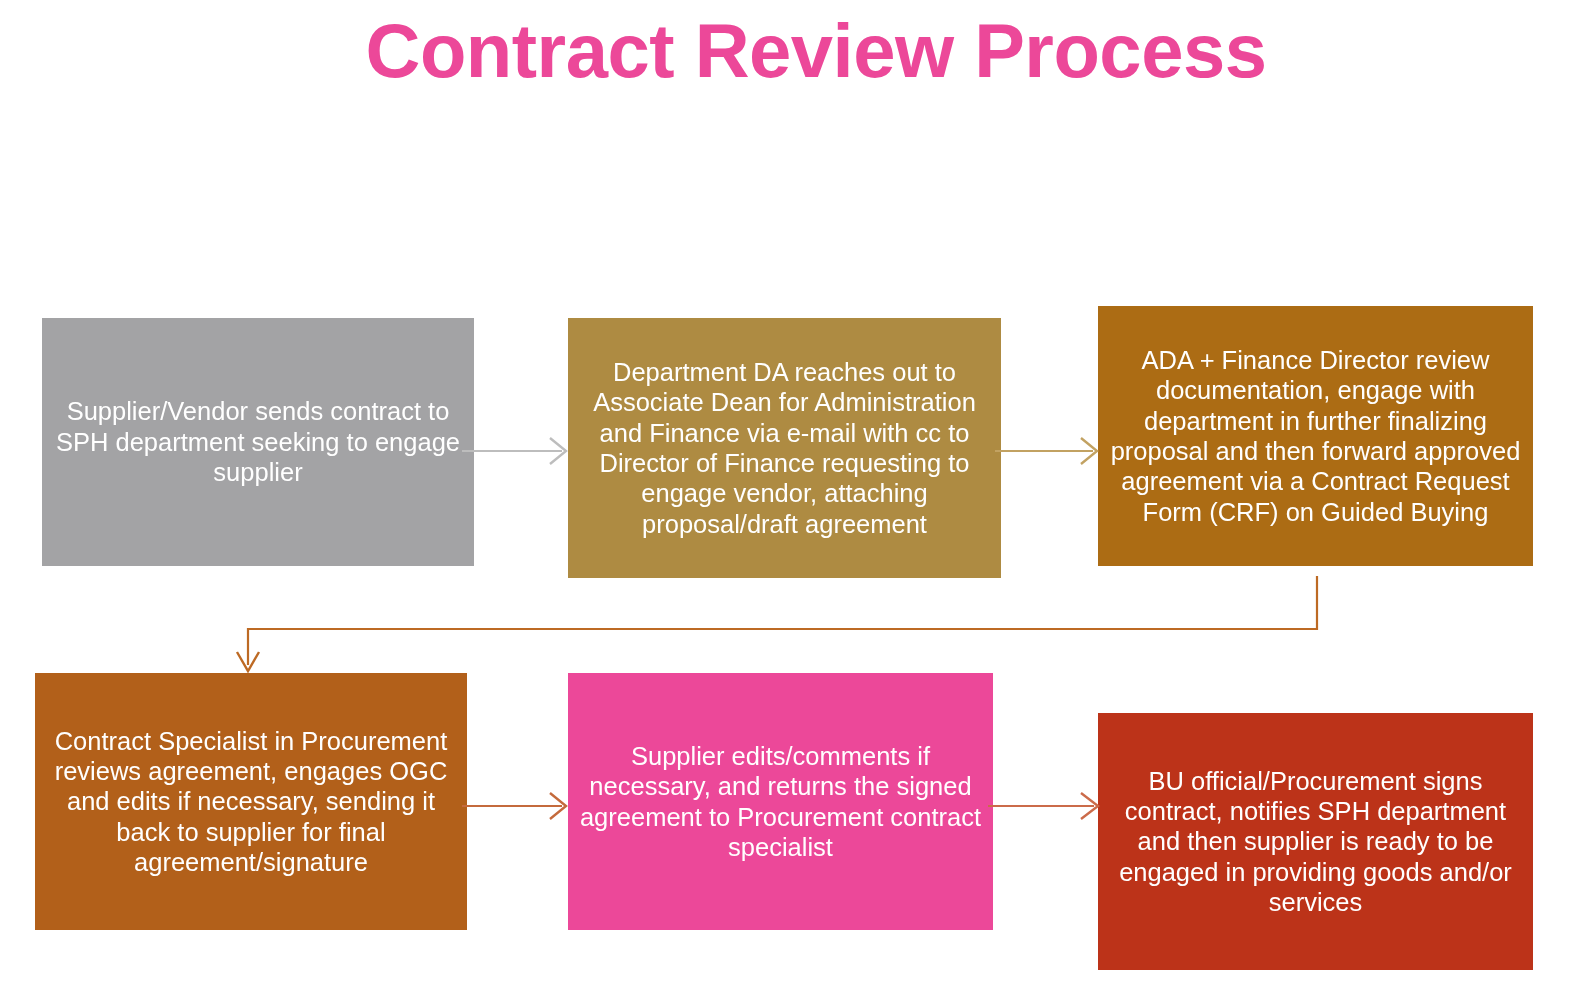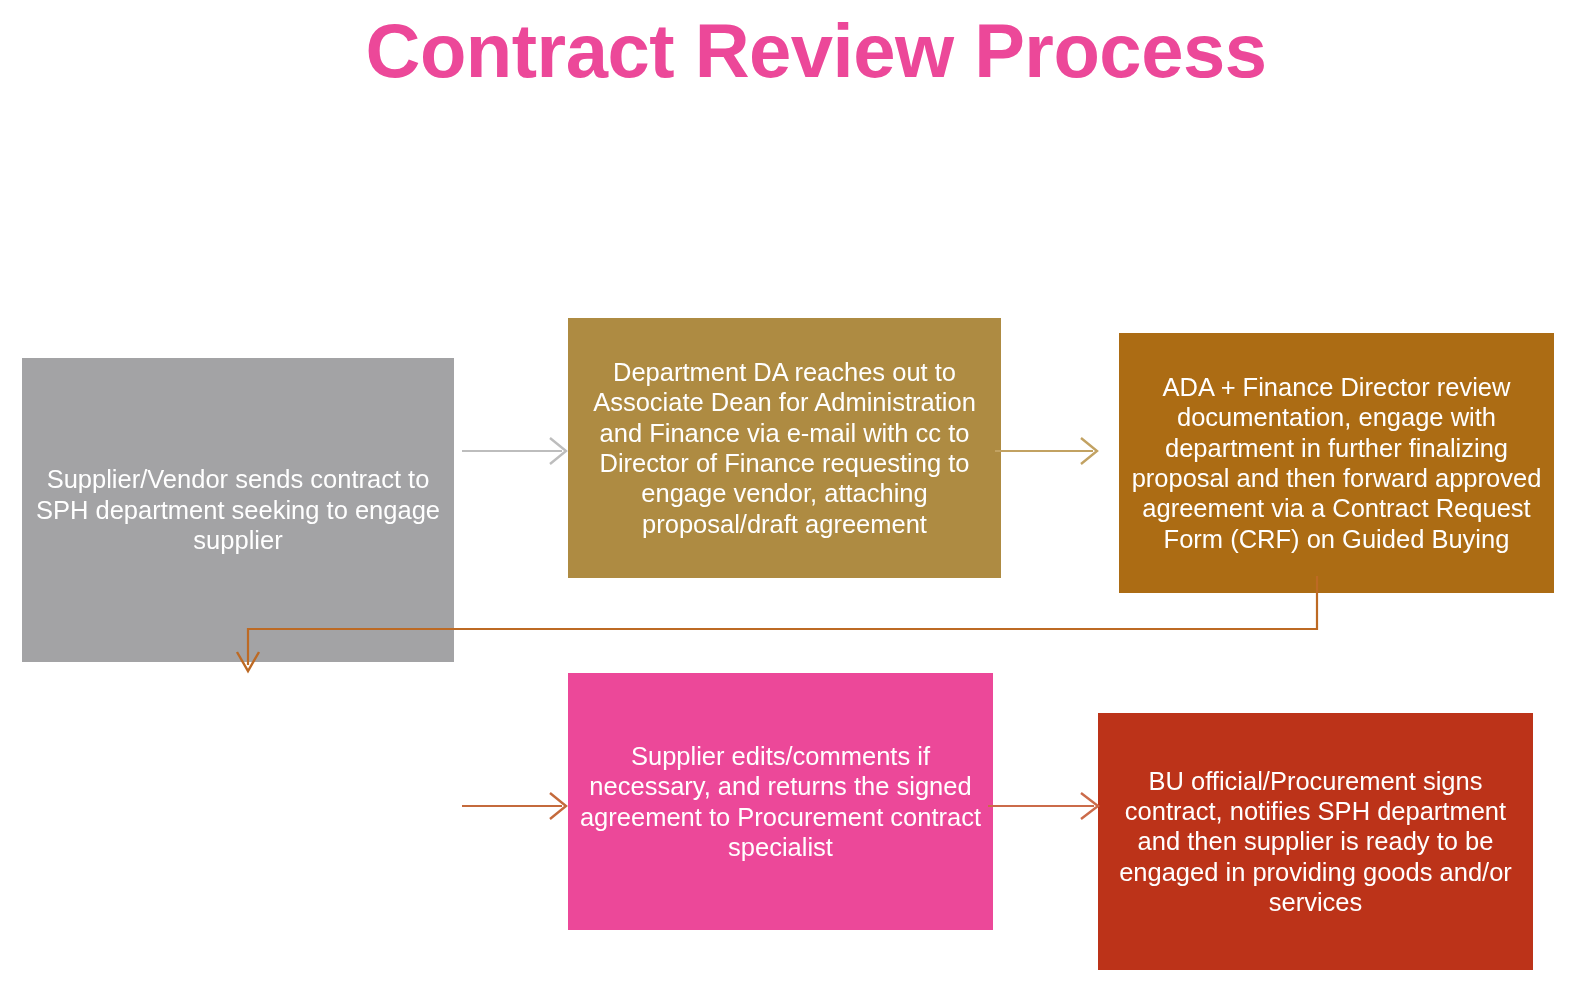--- a/index.html
+++ b/index.html
@@ -46,23 +46,23 @@
   .node-label {
     color: #ffffff;
     font-size: 25.5px;
     line-height: 1.19;
     text-align: center;
     font-weight: 400;
     width: 100%;
     white-space: pre-line;
   }
 
-  #node-1 { left: 22px;   top: 318px; width: 432px; height: 304px; margin-top: 40px; }
+  #node-1 { left: 42px;   top: 318px; width: 432px; height: 248px; }
   #node-2 { left: 568px;  top: 318px; width: 433px; height: 260px; }
-  #node-3 { left: 1098px; top: 333px; width: 435px; height: 260px; margin-left: 21px; }
+  #node-3 { left: 1098px; top: 306px; width: 435px; height: 260px; }
   #node-4 { left: 35px;   top: 673px; width: 432px; height: 257px; }
   #node-5 { left: 568px;  top: 673px; width: 425px; height: 257px; }
   #node-6 { left: 1098px; top: 673px; width: 435px; height: 257px; margin-top: 40px; }
 
   
   .connector {
     position: absolute;
     pointer-events: none;
   }
   #conn-1 { left: 460px;  top: 425px; width: 115px; height: 52px; }
@@ -83,20 +83,23 @@
   </div>
 
   <div class="node" id="node-2" style="background: rgb(174, 139, 66);">
     <div class="node-label" style="color: rgb(255, 255, 255);">Department DA reaches out to Associate Dean for Administration and Finance via e-mail with cc to Director of Finance requesting to engage vendor, attaching proposal/draft agreement</div>
   </div>
 
   <div class="node" id="node-3" style="background: rgb(172, 108, 20);">
     <div class="node-label" style="color: rgb(255, 255, 255);">ADA + Finance Director review documentation, engage with department in further finalizing proposal and then forward approved agreement via a Contract Request Form (CRF) on Guided Buying</div>
   </div>
 
+  <div class="node" id="node-4" style="background: rgb(178, 96, 26);">
+    <div class="node-label" style="color: rgb(255, 255, 255);">Contract Specialist in Procurement reviews agreement, engages OGC and edits if necessary, sending it back to supplier for final agreement/signature</div>
+  </div>
 
   <div class="node" id="node-5" style="background: #ec4899;">
     <div class="node-label" style="color: rgb(255, 255, 255);">Supplier edits/comments if necessary, and returns the signed agreement to Procurement contract specialist</div>
   </div>
 
   <div class="node" id="node-6" style="background: rgb(188, 51, 25);">
     <div class="node-label" style="color: rgb(255, 255, 255);">BU official/Procurement signs contract, notifies SPH department and then supplier is ready to be engaged in providing goods and/or services</div>
   </div>
 
   <svg class="connector" id="conn-1" viewBox="0 0 115 52">

